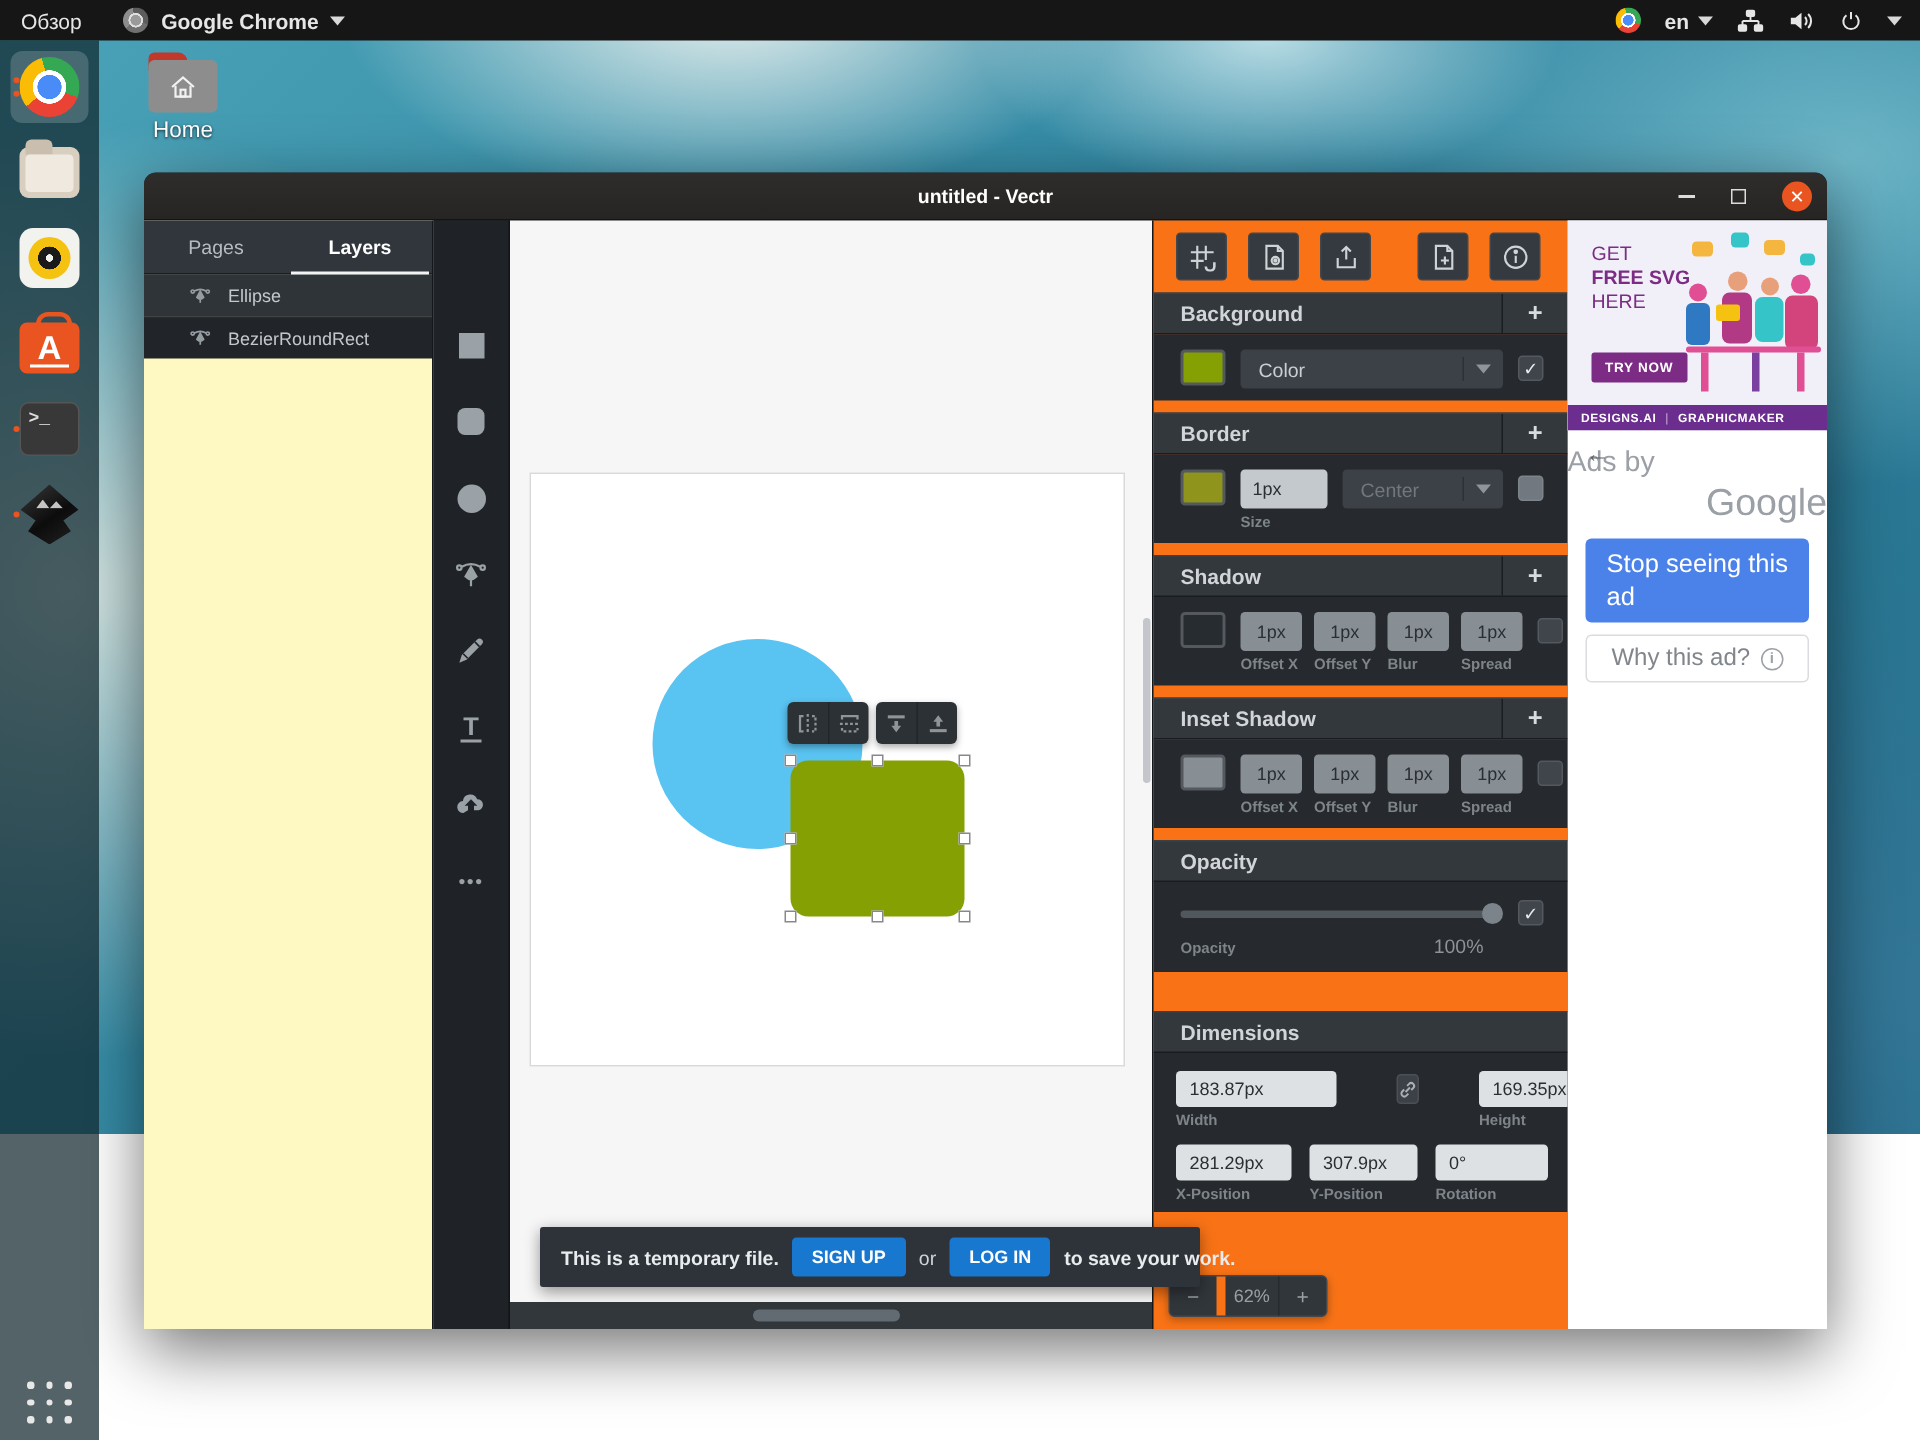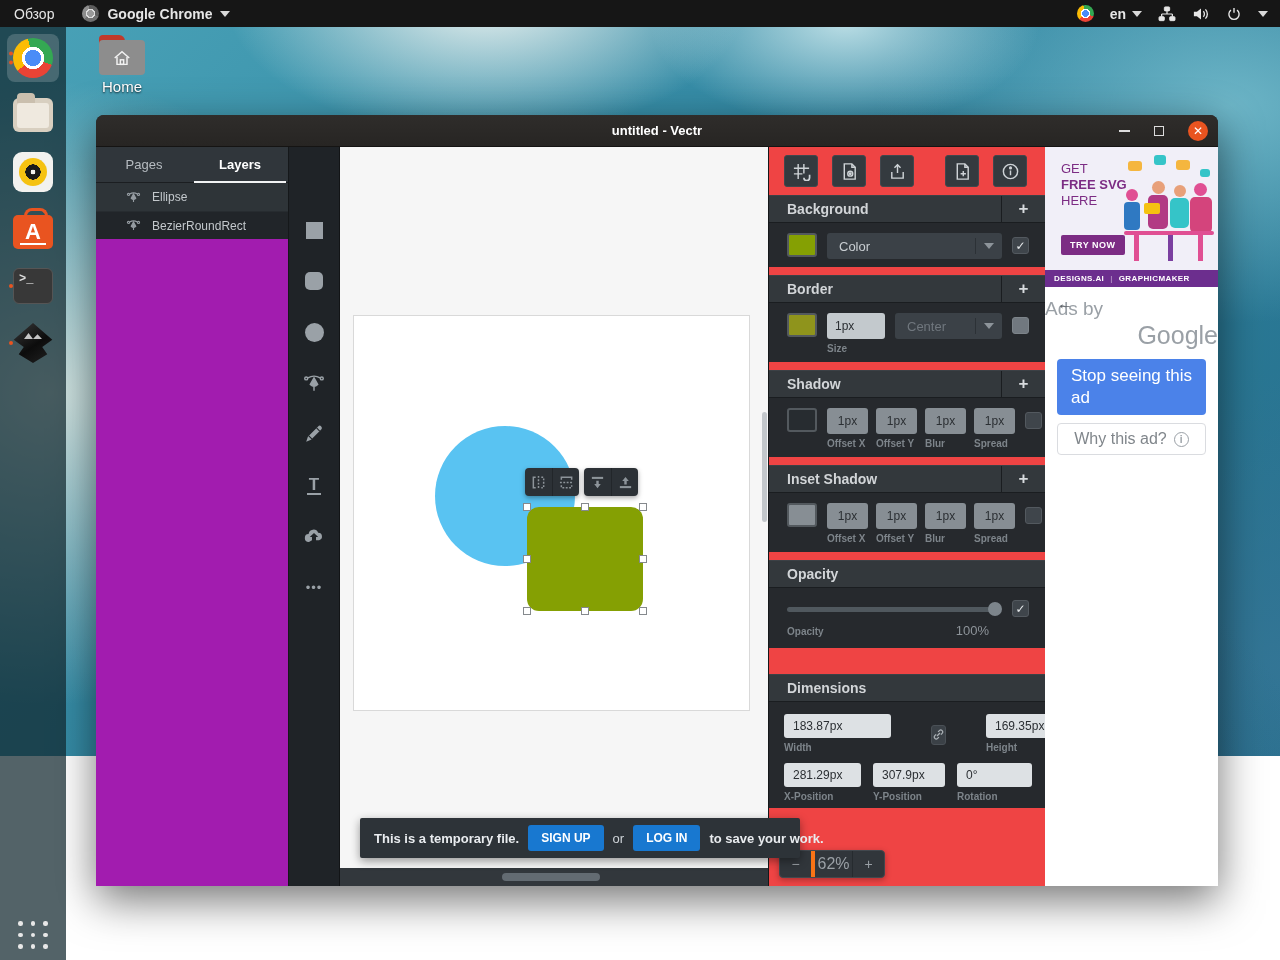--- a/index.html
+++ b/index.html
@@ -78,21 +78,21 @@
   .titlebar { height:32px; background:linear-gradient(#2f2d2b,#272523); display:flex; align-items:center; position:relative;
     border-bottom:1px solid #151413; }
   .titlebar .title { position:absolute; left:0; right:0; text-align:center; color:#fff; font-weight:700; font-size:13px; }
   .win-controls { margin-left:auto; display:flex; align-items:center; gap:24px; padding-right:10px; z-index:2; }
   .btn-min { width:11px; height:2px; background:#dcdcdc; }
   .btn-max { width:10px; height:10px; border:1.5px solid #dcdcdc; }
   .btn-close { width:20px; height:20px; border-radius:50%; background:#e95420; color:#fff; display:flex; align-items:center; justify-content:center; font-size:12px; font-weight:700; }
   .win-body { display:flex; height:739px; position:relative; }
 
   
-  .layers-panel { width:193px; background:#a21caf; border-right:1px solid #15181a; display:flex; flex-direction:column; }
+  .layers-panel { width:193px; background:#fef9c3; border-right:1px solid #15181a; display:flex; flex-direction:column; }
   .lp-tabs { display:flex; height:36px; background:#30363b; border-bottom:1px solid #1b1e21; }
   .lp-tab { flex:1; display:flex; align-items:center; justify-content:center; font-size:13px; color:#b6bcc1; position:relative; }
   .lp-tab.active { color:#fff; font-weight:700; }
   .lp-tab.active::after { content:""; position:absolute; left:2px; right:2px; bottom:-1px; height:2px; background:#f2f3f4; }
   .layer-row { height:28px; display:flex; align-items:center; gap:11px; padding-left:30px; font-size:12px; color:#c3c8cc; background:#2e3438; }
   .layer-row.selected { background:#212529; }
   .layer-row + .layer-row { border-top:1px solid #272c30; }
   .layer-ico { width:15px; height:15px; color:#959ca2; }
   .layer-ico svg { width:100%; height:100%; }
 
@@ -115,21 +115,21 @@
   .float-toolbar { position:absolute; left:185px; top:321px; display:flex; gap:5px; z-index:8; }
   .ft-group { display:flex; background:#2c3136; border-radius:4px; box-shadow:0 2px 5px rgba(0,0,0,.35); overflow:hidden; }
   .ft-btn { width:27px; height:28px; display:flex; align-items:center; justify-content:center; color:#8d949a; }
   .ft-btn + .ft-btn { border-left:1px solid #22262a; }
   .ft-btn svg { width:15px; height:15px; }
   .vscroll-thumb { position:absolute; right:1px; top:265px; width:5px; height:110px; background:#c3c7cb; border-radius:3px; z-index:9; }
   .hscroll-strip { position:absolute; left:0; right:0; bottom:0; height:18px; background:#32373c; z-index:9; display:flex; align-items:center; }
   .hscroll-thumb { position:absolute; left:162px; width:98px; height:8px; background:#636b72; border-radius:4px; }
 
   
-  .props { width:277px; background:#ef4444; position:relative; border-left:1px solid #15181a; overflow:hidden; }
+  .props { width:277px; background:#f97316; position:relative; border-left:1px solid #15181a; overflow:hidden; }
   .props-toolbar { display:flex; justify-content:space-between; padding:8px 18px 0 15px; height:48px; }
   .pt-group { display:flex; gap:14px; }
   .pt-btn { width:34px; height:32px; background:#343a3f; border:1px solid #41474d; border-radius:3px; display:flex; align-items:center; justify-content:center; color:#ced3d7; }
   .pt-btn svg { width:19px; height:19px; }
   .sec { margin-bottom:8px; }
   .sec-head { height:28px; background:#33383c; border-top:1px solid #3c4146; border-bottom:1px solid #1a1d20; display:flex; align-items:center; padding-left:18px; }
   .sec-title { color:#d2d5d8; font-size:14px; font-weight:700; }
   .sec-plus { margin-left:auto; width:44px; align-self:stretch; display:flex; align-items:center; justify-content:center;
     border-left:1px solid #1a1d20; color:#d8dbde; font-size:17px; font-weight:700; }
   .sec-row { background:#26292d; padding:10px 16px 8px 18px; display:flex; align-items:flex-start; gap:10px; }
@@ -156,31 +156,31 @@
   
   .op-row { background:#26292d; padding:12px 16px 10px 18px; }
   .op-line { display:flex; align-items:center; gap:12px; }
   .slider { position:relative; flex:1; height:5px; background:#50585e; border-radius:3px; margin-top:2px; }
   .slider .thumb { position:absolute; right:-2px; top:-5px; width:14px; height:14px; border-radius:50%; background:#7c848b; }
   .op-sub { display:flex; align-items:baseline; margin-top:6px; padding-right:40px; }
   .op-val { margin-left:auto; color:#8d9399; font-size:13px; }
   
   .dim-wrap { margin-top:26px; }
   .dim-rows { background:#26292d; padding:12px 14px 6px 15px; }
-  .dim-r1 { display:flex; align-items:center; gap:20px; }
+  .dim-r1 { display:flex; align-items:flex-start; gap:20px; }
   .in-dim { height:24px; background:#dde1e4; color:#2b2f33; font-size:12px; padding:0 9px; }
   .w107 { width:107px; } .w77 { width:77px; } .w72 { width:72px; } .w75 { width:75px; }
   .link-btn { width:20px; height:20px; background:#3b4147; border:1px solid #4a5056; border-radius:3px; margin-top:2px; display:flex; align-items:center; justify-content:center; color:#aab0b5; }
   .link-btn svg { width:13px; height:13px; }
   .dim-dash { width:5px; height:1px; background:#5a6167; margin-top:12px; }
   .dim-r2 { display:flex; gap:12px; margin-top:10px; }
   .zoom-widget { position:absolute; left:10px; bottom:8px; height:28px; background:#31363b; border:1px solid #404warning64b; border-radius:4px; display:flex; align-items:center; box-shadow:0 2px 6px rgba(0,0,0,.3); }
   .zoom-widget { border:1px solid #42484e; }
   .zw-btn { width:31px; text-align:center; color:#9aa0a6; font-size:14px; }
-  .zw-val { width:42px; text-align:center; color:#9aa0a6; font-size:16px; border-left:4px solid #f97316; border-right:1px solid #262b2f; align-self:stretch; display:flex; align-items:center; justify-content:center; }
+  .zw-val { width:42px; text-align:center; color:#9aa0a6; font-size:12px; border-left:6px solid #f97316; border-right:1px solid #262b2f; align-self:stretch; display:flex; align-items:center; justify-content:center; }
 
   
   .ad-panel { width:173px; background:#fff; display:flex; flex-direction:column; }
   .ad-creative { position:relative; height:140px; background:#f1eff8; overflow:hidden; }
   .ad-head { position:absolute; left:16px; top:14px; color:#7c2c84; font-size:13px; line-height:16px; }
   .ad-head .b { font-weight:700; }
   .ad-cta { position:absolute; left:16px; top:88px; background:#7c2c84; color:#fff; font-size:9px; font-weight:700; padding:5px 9px; border-radius:2px; letter-spacing:.5px; }
   .ad-brandbar { position:absolute; left:0; right:0; bottom:0; height:17px; background:#6c2e8e; color:#fff; display:flex; align-items:center; gap:6px; padding-left:9px; font-size:8px; font-weight:700; letter-spacing:.4px; }
   .ad-brandbar .sep { opacity:.6; font-weight:400; }
   .ad-tail { position:absolute; right:10px; bottom:-6px; width:22px; height:22px; background:#fff; border-radius:50%; }

